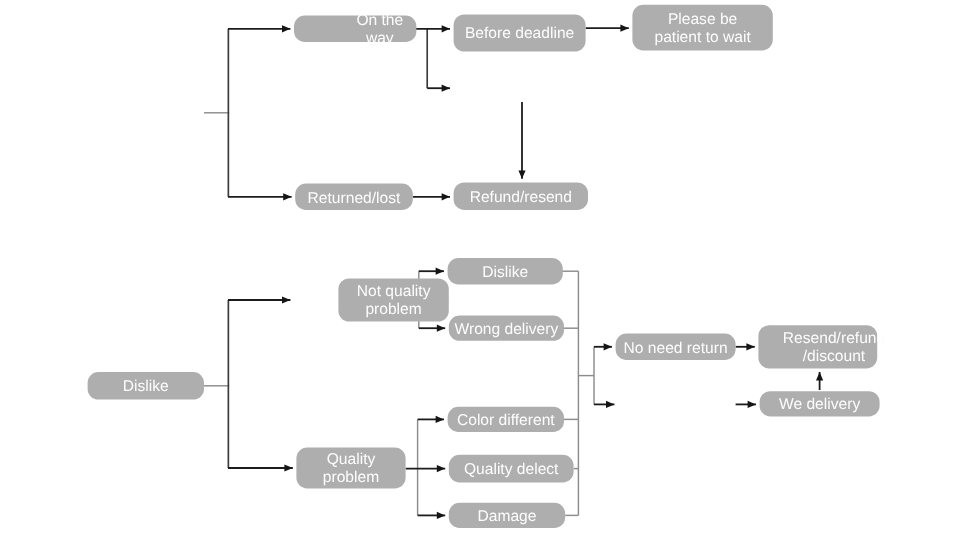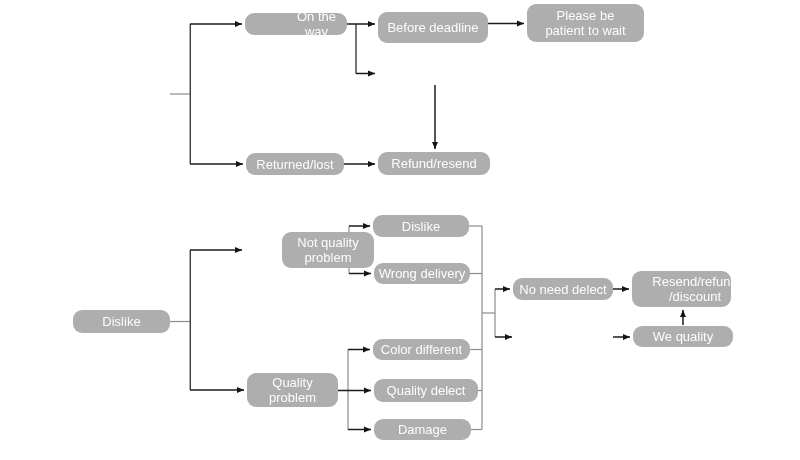--- a/index.html
+++ b/index.html
@@ -103,18 +103,18 @@
   <div class="node" id="n-received">Dislike</div>
   <div class="node" id="n-not-quality-problem">Not quality
 problem</div>
   <div class="node" id="n-dislike">Dislike</div>
   <div class="node" id="n-wrong-delivery">Wrong delivery</div>
   <div class="node" id="n-quality-problem">Quality
 problem</div>
   <div class="node" id="n-color-different">Color different</div>
   <div class="node" id="n-quality-delect">Quality delect</div>
   <div class="node" id="n-damage">Damage</div>
-  <div class="node" id="n-no-need-return">No need delect</div>
+  <div class="node" id="n-no-need-return">No need return</div>
   <div class="node" id="n-resend-refund-discount">Resend/refund
 /discount</div>
-  <div class="node" id="n-we-received">We quality</div>
+  <div class="node" id="n-we-received">We delivery</div>
 
 </div>
 
 </body></html>

